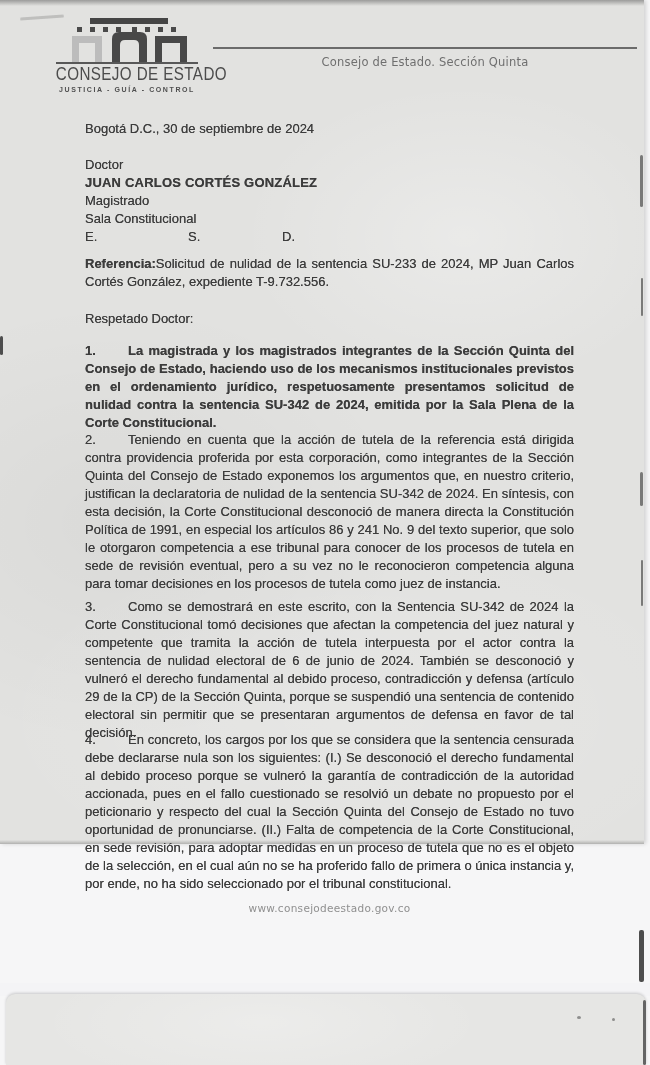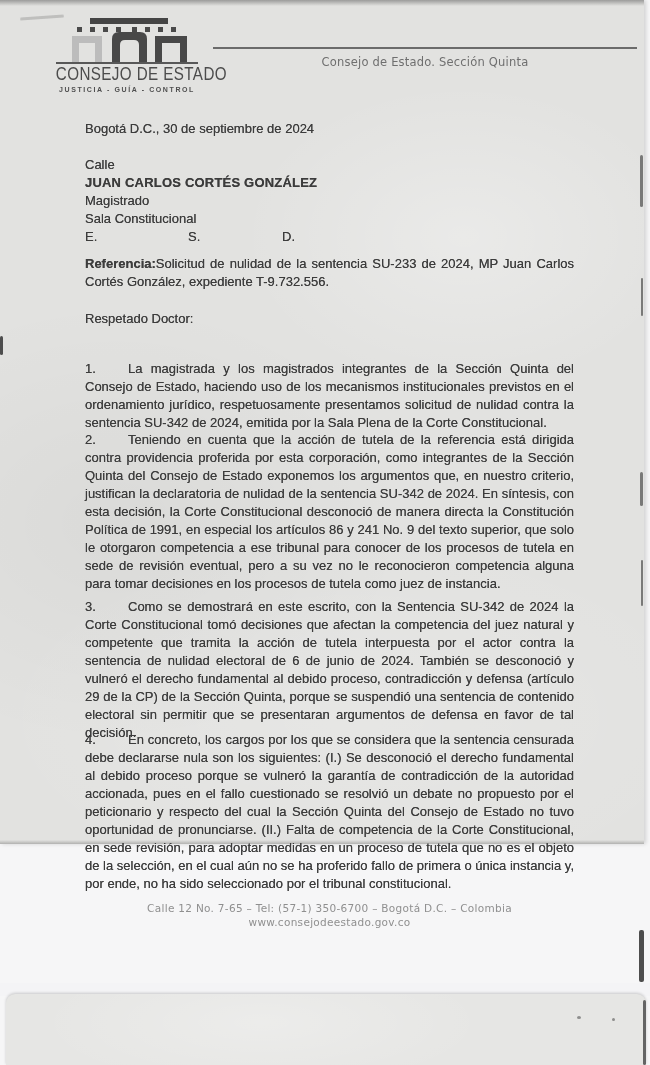--- a/index.html
+++ b/index.html
@@ -70,21 +70,21 @@
          text-shadow:0 0 0.5px rgba(60,60,60,0.85); }
   .date-line   { top:120px; }
   .recipient   { top:156px; }
   .name        { font-weight:bold; letter-spacing:0.2px; }
   .esd span    { display:inline-block; }
   .esd-e { width:103px; } .esd-s { width:94px; }
   .reference   { top:255px; text-align:justify; }
   .reference .bold { font-weight:bold; }
   .greeting    { top:310px; }
   .para        { text-align:justify; }
-  .p1 { top:360px; } .p2 { top:431px; } .p3 { top:598px; } .p4 { top:731px; }
+  .p1 { top:342px;font-weight:bold; } .p2 { top:431px; } .p3 { top:598px; } .p4 { top:731px; }
   .pnum { display:inline-block; width:43px; }
 
   
   .footer {
     position:absolute; left:85px; top:901px; width:489px;
     font-family:"DejaVu Sans", sans-serif;
     text-align:center; color:#8f8f8f; font-size:10.5px; line-height:14px;
     letter-spacing:0.3px;
   }
 
@@ -146,21 +146,21 @@
     <div class="logo-title">CONSEJO DE ESTADO</div>
     <div class="logo-subtitle">JUSTICIA - GUÍA - CONTROL</div>
   </div>
 
   <div class="header-rule"></div>
   <div class="header-caption">Consejo de Estado. Sección Quinta</div>
 
   <div class="col date-line">Bogotá D.C., 30 de septiembre de 2024</div>
 
   <div class="col recipient">
-    <div>Calle</div>
+    <div>Doctor</div>
     <div class="name">JUAN CARLOS CORTÉS GONZÁLEZ</div>
     <div>Magistrado</div>
     <div>Sala Constitucional</div>
     <div class="esd">
       <span class="esd-e">E.</span><span class="esd-s">S.</span><span>D.</span>
     </div>
   </div>
 
   <div class="col reference">
     <span class="bold">Referencia:</span><span>Solicitud de nulidad de la sentencia SU-233 de 2024, MP Juan Carlos Cortés González, expediente T-9.732.556.</span>
@@ -175,21 +175,20 @@
     <span class="pnum">2.</span><span>Teniendo en cuenta que la acción de tutela de la referencia está dirigida contra providencia proferida por esta corporación, como integrantes de la Sección Quinta del Consejo de Estado exponemos los argumentos que, en nuestro criterio, justifican la declaratoria de nulidad de la sentencia SU-342 de 2024. En síntesis, con esta decisión, la Corte Constitucional desconoció de manera directa la Constitución Política de 1991, en especial los artículos 86 y 241 No. 9 del texto superior, que solo le otorgaron competencia a ese tribunal para conocer de los procesos de tutela en sede de revisión eventual, pero a su vez no le reconocieron competencia alguna para tomar decisiones en los procesos de tutela como juez de instancia.</span>
   </div>
   <div class="col para p3">
     <span class="pnum">3.</span><span>Como se demostrará en este escrito, con la Sentencia SU-342 de 2024 la Corte Constitucional tomó decisiones que afectan la competencia del juez natural y competente que tramita la acción de tutela interpuesta por el actor contra la sentencia de nulidad electoral de 6 de junio de 2024. También se desconoció y vulneró el derecho fundamental al debido proceso, contradicción y defensa (artículo 29 de la CP) de la Sección Quinta, porque se suspendió una sentencia de contenido electoral sin permitir que se presentaran argumentos de defensa en favor de tal decisión.</span>
   </div>
   <div class="col para p4">
     <span class="pnum">4.</span><span>En concreto, los cargos por los que se considera que la sentencia censurada debe declararse nula son los siguientes: (I.) Se desconoció el derecho fundamental al debido proceso porque se vulneró la garantía de contradicción de la autoridad accionada, pues en el fallo cuestionado se resolvió un debate no propuesto por el peticionario y respecto del cual la Sección Quinta del Consejo de Estado no tuvo oportunidad de pronunciarse. (II.) Falta de competencia de la Corte Constitucional, en sede revisión, para adoptar medidas en un proceso de tutela que no es el objeto de la selección, en el cual aún no se ha proferido fallo de primera o única instancia y, por ende, no ha sido seleccionado por el tribunal constitucional.</span>
   </div>
 
   <div class="footer">
-    <div>Calle 12 No. 7-65 – Tel: (57-1) 350-6700 – Bogotá D.C. – Colombia</div>
     <div>www.consejodeestado.gov.co</div>
   </div>
 
   <div class="edge-mark em1"></div>
   <div class="edge-mark em2"></div>
   <div class="edge-mark em3"></div>
   <div class="edge-mark em4"></div>
   <div class="edge-mark em5"></div>
   <div class="edge-mark em-left"></div>
   <div class="page1-bottomshade"></div>

